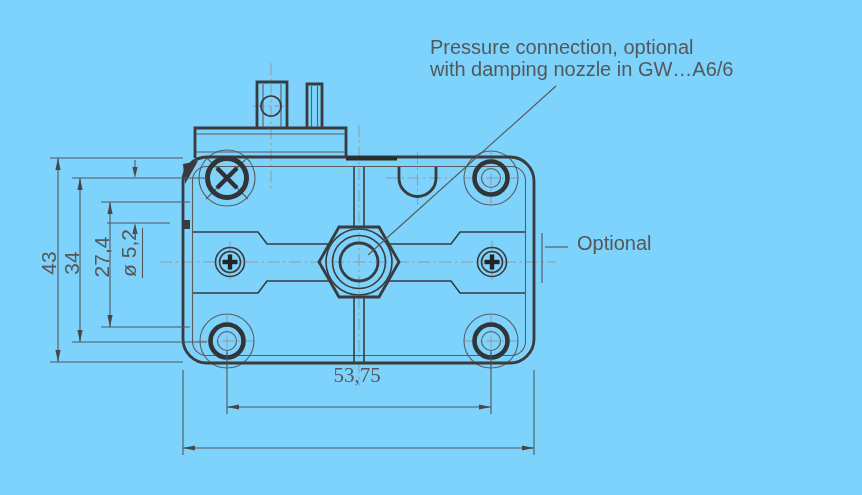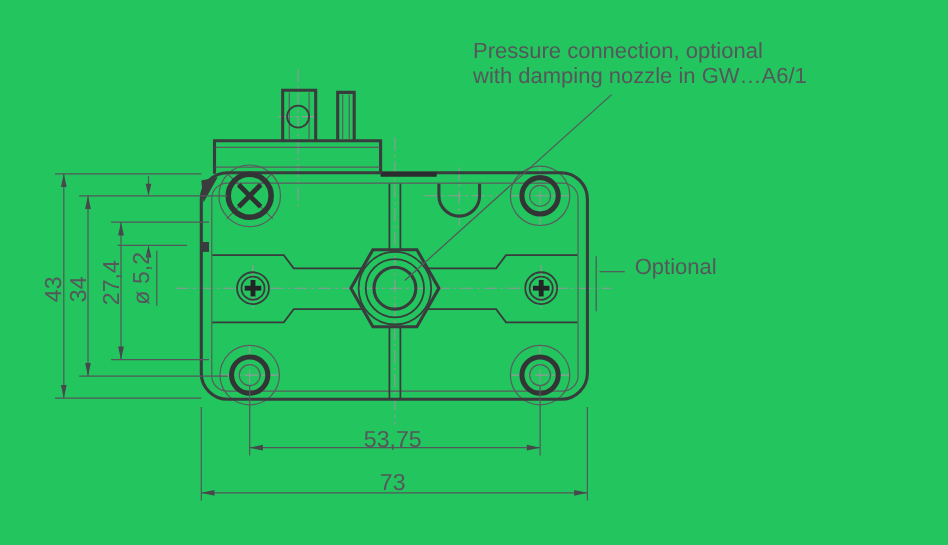--- a/index.html
+++ b/index.html
@@ -1,16 +1,16 @@
 <!DOCTYPE html>
 <html><head>
 <meta charset="utf-8">
 <style>
   html,body{margin:0;padding:0;background:#ffffff;}
-  #stage{position:relative;width:862px;height:495px;background:#22c55e;overflow:hidden;
+  #stage{position:relative;width:862px;height:495px;background:#7dd3fc;overflow:hidden;
          font-family:"Liberation Sans", sans-serif;}
   #stage svg{position:absolute;left:0;top:0;}
   .note{position:absolute;color:#55575a;font-size:20px;line-height:22px;white-space:nowrap;}
   .dimlabel{position:absolute;color:#55575a;font-size:21px;text-align:center;white-space:nowrap;}
   .rot{transform:rotate(-90deg);}
   
   .s-main{stroke:#3a3b3c;stroke-width:2.8;fill:none;}
   .s-med{stroke:#3a3b3c;stroke-width:1.6;fill:none;}
   .s-thin{stroke:#5a5c5e;stroke-width:1.1;fill:none;}
   .s-dim{stroke:#55575a;stroke-width:1.1;fill:none;}
@@ -181,28 +181,27 @@
       <line class="s-dim" x1="183" y1="370" x2="183" y2="455"></line>
       <line class="s-dim" x1="534" y1="370" x2="534" y2="455"></line>
       <line class="s-dim" x1="183" y1="448" x2="534" y2="448"></line>
       <polygon class="arrow" points="183,448 195,445.4 195,450.6"></polygon>
       <polygon class="arrow" points="534,448 522,445.4 522,450.6"></polygon>
     </g>
   </svg>
 
   <div class="note" style="left:430px;top:36px;">
     <div>Pressure connection, optional</div>
-    <div>with damping nozzle in GW…A6/1</div>
+    <div>with damping nozzle in GW…A6/6</div>
   </div>
 
   <div class="note" style="left:577px;top:232px;">
     <div>Optional</div>
   </div>
 
   <div class="dimlabel rot" style="left:9px;top:251px;width:80px;">43</div>
   <div class="dimlabel rot" style="left:32px;top:251px;width:80px;">34</div>
   <div class="dimlabel rot" style="left:62px;top:245px;width:80px;">27,4</div>
   <div class="dimlabel rot" style="left:89px;top:241px;width:80px;">ø 5,2</div>
 
-  <div class="dimlabel" style="left:317px;top:388px;width:80px;">53,75</div>
-  <div class="dimlabel" style="left:317px;top:427px;width:80px;">73</div>
+  <div class="dimlabel" style="left:317px;top:363px;width:80px;font-family:Liberation Serif, serif;">53,75</div>
 
 </div>
 
 </body></html>

